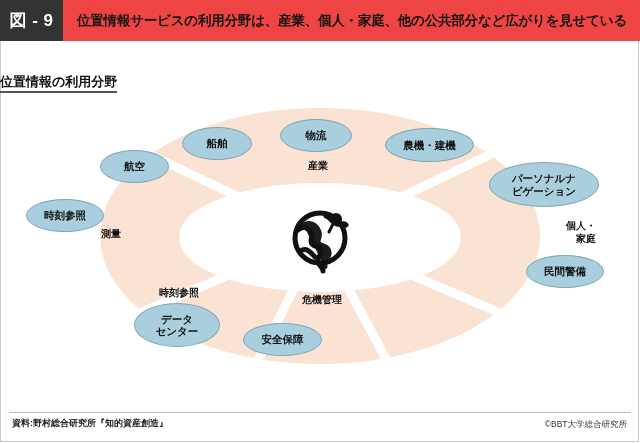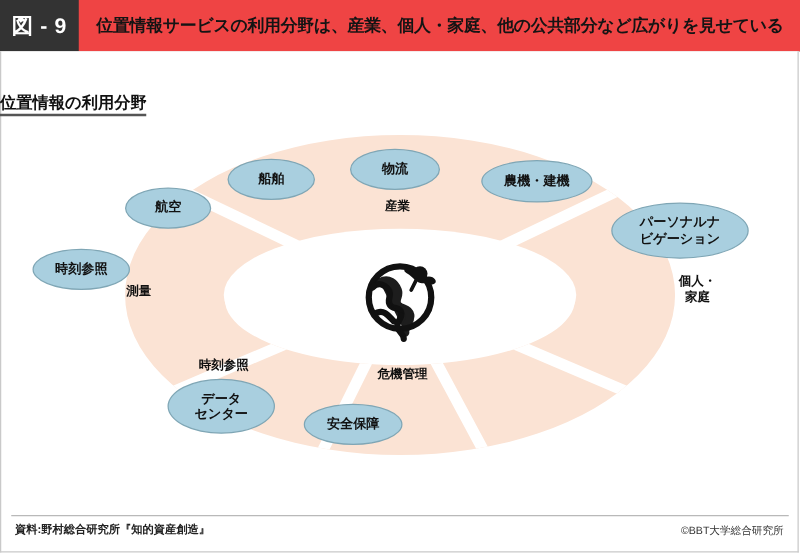--- a/index.html
+++ b/index.html
@@ -95,21 +95,21 @@
         <circle cx="0" cy="2" r="25" fill="none" stroke="#111111" stroke-width="5"></circle>
         <path d="M-22,-6 c5,-5 10,-2 13,2 c3,4 -2,8 1,12 c3,4 8,1 9,6 c1,5 -4,7 -3,12
                  c1,4 5,5 5,9 M-18,14 c6,-2 9,3 13,7 M6,-20 c5,2 7,7 11,8 c4,1 7,-2 9,1" fill="none" stroke="#111111" stroke-width="5" stroke-linecap="round"></path>
         <path d="M-16,-10 c7,-4 12,1 14,6 c2,5 -3,8 0,12 c3,4 9,2 10,8 c1,6 -5,8 -4,14" fill="#111111" stroke="#111111" stroke-width="7" stroke-linejoin="round" stroke-linecap="round" opacity="0.95"></path>
         <circle cx="16" cy="-17" r="6" fill="#111111"></circle>
         <path d="M13,-12 l-4,8" stroke="#111111" stroke-width="3" stroke-linecap="round"></path>
       </g>
     </svg>
 
     <div class="lbl sector-lbl" style="left:260px;top:60px;width:100px;">産業</div>
-    <div class="lbl sector-lbl" style="left:512px;top:120px;width:76px;white-space:pre-line;text-align:center;">個人・
+    <div class="lbl sector-lbl" style="left:512px;top:120px;width:76px;white-space:pre-line;text-align:right;">個人・
 家庭</div>
     <div class="lbl sector-lbl" style="left:268px;top:194px;width:92px;">危機管理</div>
     <div class="lbl sector-lbl" style="left:125px;top:187px;width:92px;">時刻参照</div>
     <div class="lbl sector-lbl" style="left:73px;top:128px;width:60px;">測量</div>
 
     <div class="bub" style="left:92px;top:50px;width:69px;height:33px;">
       <span>航空</span>
       </div>
 
     <div class="bub" style="left:174px;top:27px;width:70px;height:33px;">
@@ -127,20 +127,23 @@
     <div class="bub" style="left:481px;top:62px;width:110px;height:45px;">
       <span>パーソナルナ
 ビゲーション</span>
       </div>
 
     <div class="bub" style="left:18px;top:99px;width:78px;height:33px;">
       <span>時刻参照</span>
       </div>
 
 
+    <div class="bub" style="left:518px;top:155px;width:78px;height:33px;">
+      <span>民間警備</span>
+      </div>
 
 
     <div class="bub" style="left:126px;top:203px;width:86px;height:44px;">
       <span>データ
 センター</span>
       </div>
 
 
     <div class="bub" style="left:235px;top:223px;width:79px;height:33px;">
       <span>安全保障</span>

